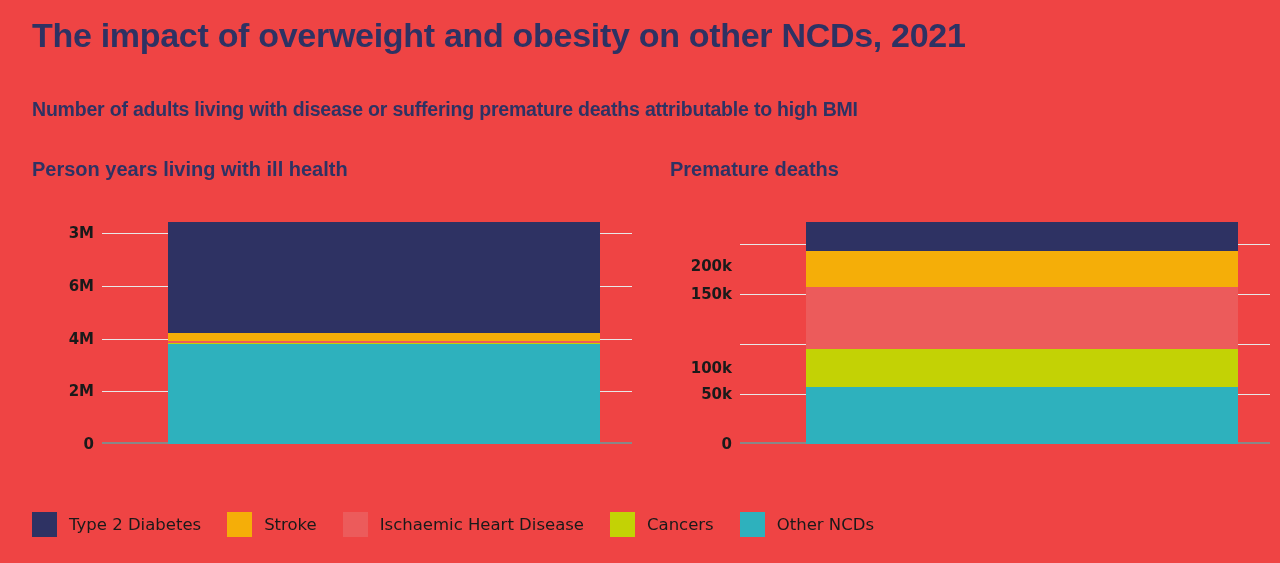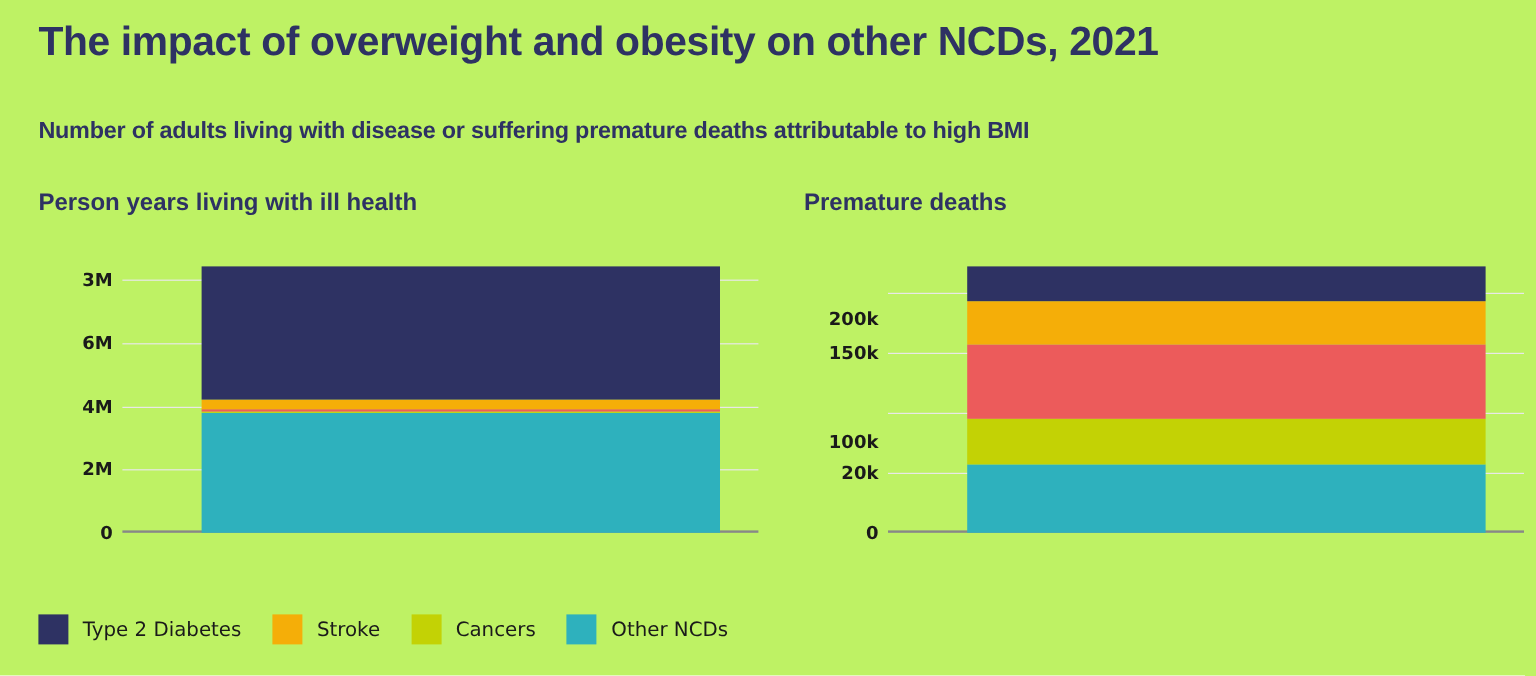--- a/index.html
+++ b/index.html
@@ -7,21 +7,21 @@
     width: 1280px;
     height: 563px;
     background: #ffffff;
     font-family: "Liberation Sans", sans-serif;
     overflow: hidden;
   }
   .page {
     position: relative;
     width: 1280px;
     height: 563px;
-    background: #bef264;
+    background: #ef4444;
   }
 
   
   .title {
     position: absolute;
     left: 32px;
     top: 16px;
     font-size: 34px;
     font-weight: bold;
     color: #2E3263;
@@ -161,21 +161,21 @@
         </div>
     </div>
   </div>
 
   <div class="panel panel-right">
     <div class="panel-title">Premature deaths</div>
     <div class="plot">
       <div class="plotbox" id="plotbox-1">
           <div class="ticklabel" style="top: 232px;">0</div>
           <div class="gridline" style="top: 182px;"></div>
-          <div class="ticklabel" style="top: 182px;">20k</div>
+          <div class="ticklabel" style="top: 182px;">50k</div>
           <div class="gridline" style="top: 132px;"></div>
           <div class="ticklabel" style="top: 132px; margin-top: 24px;">100k</div>
           <div class="gridline" style="top: 82px;"></div>
           <div class="ticklabel" style="top: 82px;">150k</div>
           <div class="gridline" style="top: 32px;"></div>
           <div class="ticklabel" style="top: 32px; margin-top: 22px;">200k</div>
           <div class="axisline"></div>
           <div class="bar" style="left: 66px; width: 432px; height: 222px;">
             <div class="seg" style="background: rgb(46, 177, 189); bottom: 0px; height: 57px;"></div>
             <div class="seg" style="background: rgb(195, 210, 5); bottom: 57px; height: 38px;"></div>
@@ -190,20 +190,24 @@
   <div class="legend" id="legend">
       <div class="legend-item">
         <span class="swatch" style="background: rgb(46, 50, 99);"></span>
         <span class="legend-label">Type 2 Diabetes</span>
       </div>
       <div class="legend-item">
         <span class="swatch" style="background: rgb(245, 174, 8);"></span>
         <span class="legend-label">Stroke</span>
       </div>
       <div class="legend-item">
+        <span class="swatch" style="background: rgb(236, 91, 91);"></span>
+        <span class="legend-label">Ischaemic Heart Disease</span>
+      </div>
+      <div class="legend-item">
         <span class="swatch" style="background: rgb(195, 210, 5);"></span>
         <span class="legend-label">Cancers</span>
       </div>
       <div class="legend-item">
         <span class="swatch" style="background: rgb(46, 177, 189);"></span>
         <span class="legend-label">Other NCDs</span>
       </div>
     </div>
 
 </div>

